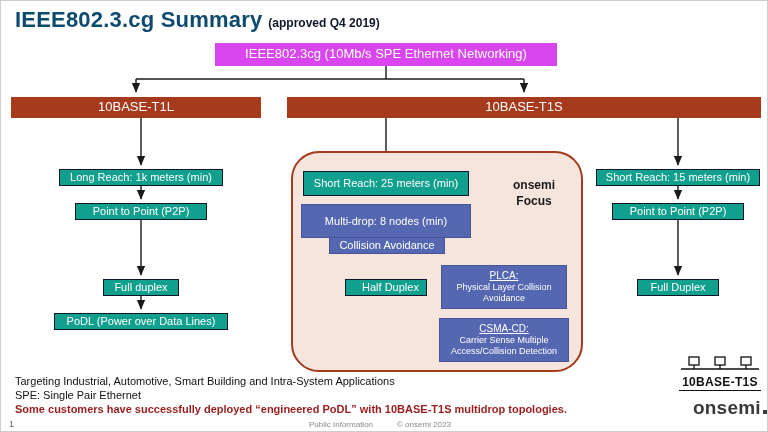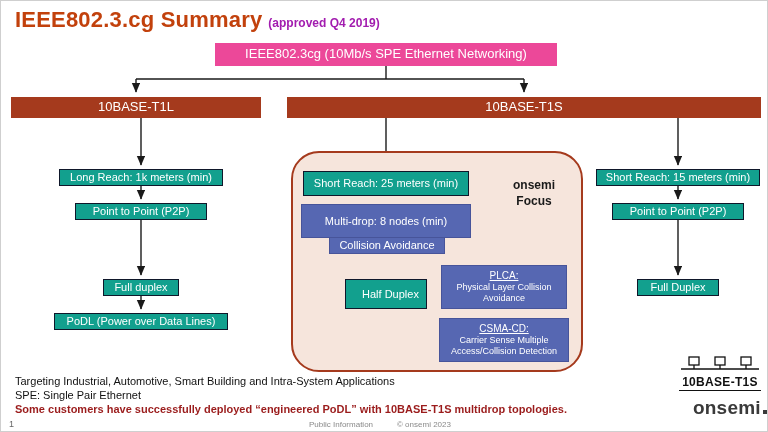--- a/index.html
+++ b/index.html
@@ -2,27 +2,27 @@
 <html><head>
 <meta charset="utf-8">
 <style>
   html,body { margin:0; padding:0; background:#e9e9e9; }
   .slide {
     position:relative; width:768px; height:432px; background:#ffffff;
     font-family:"Liberation Sans", sans-serif; overflow:hidden;
     border:1px solid #cfcfcf; box-sizing:border-box;
   }
   .abs { position:absolute; box-sizing:border-box; }
-  .title-main { font-size:22px; font-weight:bold; color:#c2410c; letter-spacing:0.2px; }
-  .title-suffix { font-size:12px; font-weight:bold; color:#a21caf; margin-left:6px; }
+  .title-main { font-size:22px; font-weight:bold; color:#0c4a6e; letter-spacing:0.2px; }
+  .title-suffix { font-size:12px; font-weight:bold; color:#0f172a; margin-left:6px; }
   .node {
     position:absolute; display:flex; align-items:center; justify-content:center;
     color:#ffffff; font-size:11px; text-align:center; box-sizing:border-box; line-height:1.1;
   }
-  .orange  { background:#ec4899; font-size:13px; }
+  .orange  { background:#d946ef; font-size:13px; }
   .brick   { background:#A53A1D; font-size:13px; }
   .teal    { background:#12A08E; border:1px solid #0f172a; }
   .blue    { background:#5667B2; border:1px solid #47549a; }
   .multiline { flex-direction:column; font-size:9px; line-height:1.25; padding:2px; }
   .multiline .hd { text-decoration:underline; font-size:10px; }
   .focus-box {
     position:absolute; border:2px solid #A53A1D; background:#F6E5DC; border-radius:28px;
   }
   .focus-label { position:absolute; font-size:12px; font-weight:bold; color:#1a1a1a;
     text-align:center; line-height:1.35; }
@@ -88,21 +88,21 @@
 
   <div class="focus-box" style="left:290px; top:150px; width:288px; height:217px;"></div>
   <div class="focus-label" style="left:495px; top:176px; width:76px;">
     <div>onsemi</div>
     <div>Focus</div>
   </div>
 
   <div class="node teal" style="left:302px; top:170px; width:166px; height:25px;">Short Reach: 25 meters (min)</div>
   <div class="node blue" style="left:300px; top:203px; width:170px; height:34px;">Multi-drop: 8 nodes (min)</div>
   <div class="node blue" style="left:328px; top:236px; width:116px; height:17px;">Collision Avoidance</div>
-  <div class="node teal" style="left:344px; top:278px; width:82px; height:30px;padding-left:9px;">Half Duplex</div>
+  <div class="node teal" style="left:344px; top:278px; width:82px; height:17px;padding-left:9px;">Half Duplex</div>
 
   <div class="node blue multiline" style="left:440px; top:264px; width:126px; height:44px;">
     <span class="hd">PLCA:</span>
     <span>Physical Layer Collision</span>
     <span>Avoidance</span>
   </div>
 
   <div class="node blue multiline" style="left:438px; top:317px; width:130px; height:44px;">
     <span class="hd">CSMA-CD:</span>
     <span>Carrier Sense Multiple</span>

